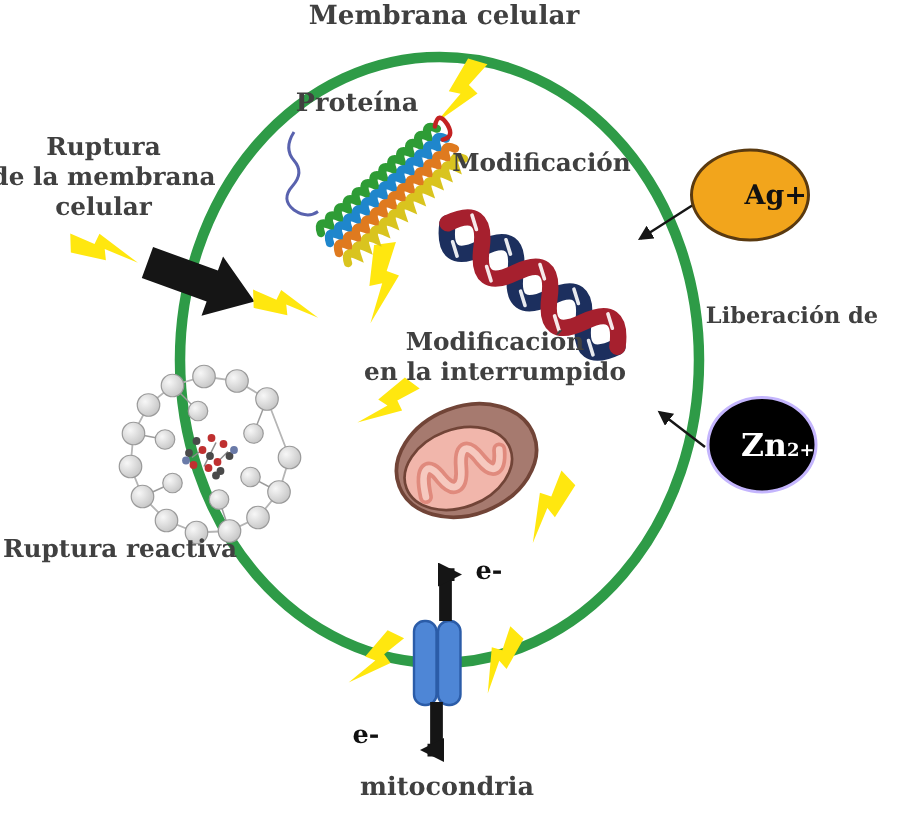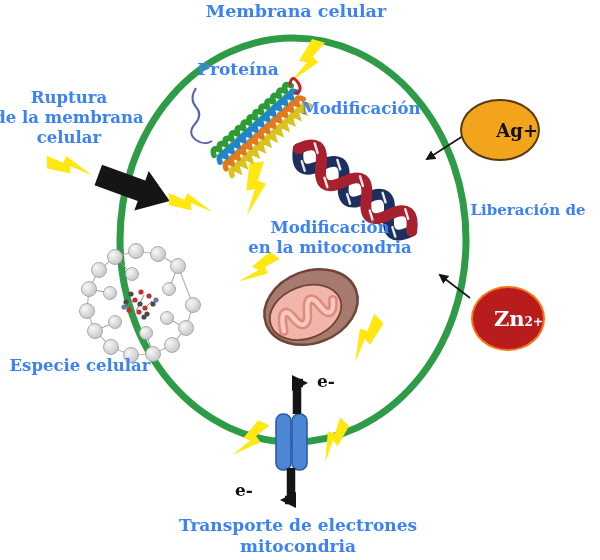--- a/index.html
+++ b/index.html
@@ -1,27 +1,27 @@
 <!DOCTYPE html>
 <html><head>
 <meta charset="utf-8">
 <style>
   html,body{margin:0;padding:0;background:#ffffff;}
   .stage{position:relative;width:600px;height:560px;background:#ffffff;overflow:hidden;
          font-family:"DejaVu Serif",serif;}
   svg{position:absolute;left:0;top:0;}
-  .lbl{position:absolute;color:#3b82f6;font-weight:600;text-align:center;
+  .lbl{position:absolute;color:#404040;font-weight:600;text-align:center;
        line-height:1.22;white-space:nowrap;transform:translateX(-50%);}
   .badge{position:absolute;display:flex;align-items:center;justify-content:flex-end;
          border-radius:50%;font-weight:bold;color:#111;}
   .badge sub{font-size:12px;line-height:1;transform:translateY(3px);}
   #ag-badge{left:460px;top:99px;width:76px;height:58px;background:#F2A51C;
             border:2px solid #5a3a10;font-size:18px;}
-  #zn-badge{left:471px;top:286px;width:70px;height:61px;background:#b91c1c;
-            border:2px solid #f97316;color:#ffffff;font-size:21px;}
+  #zn-badge{left:471px;top:264px;width:70px;height:61px;background:#000000;
+            border:2px solid #c4b5fd;color:#ffffff;font-size:21px;}
   .etext{position:absolute;color:#111;font-weight:bold;font-size:17px;}
 </style>
 </head>
 <body>
 
 <div class="stage">
 
   <svg width="600" height="560" viewBox="0 0 600 560">
     <defs>
       <radialGradient id="sph" cx="0.35" cy="0.35" r="0.8">
@@ -159,31 +159,30 @@
   </div>
 
   <div class="lbl" style="left:69px;top:88px;font-size:16.5px">
     <div>Ruptura</div>
     <div>de la membrana</div>
     <div>celular</div>
   </div>
 
   <div class="lbl" style="left:330px;top:218px;font-size:16.5px">
     <div>Modificación</div>
-    <div>en la mitocondria</div>
+    <div>en la interrumpido</div>
   </div>
 
   <div class="lbl" style="left:528px;top:201px;font-size:15px">
     <div>Liberación de</div>
   </div>
 
-  <div class="lbl" style="left:80px;top:356px;font-size:16.5px">Especie celular</div>
+  <div class="lbl" style="left:80px;top:356px;font-size:16.5px">Ruptura reactiva</div>
 
   <div class="lbl" style="left:298px;top:515px;font-size:17px">
-    <div>Transporte de electrones</div>
     <div>mitocondria</div>
   </div>
 
   <div class="etext" style="left:317px;top:371px">e-</div>
   <div class="etext" style="left:235px;top:480px">e-</div>
 
   <div class="badge" id="ag-badge">
     <span>Ag+</span>
   </div>
   <div class="badge" id="zn-badge">

